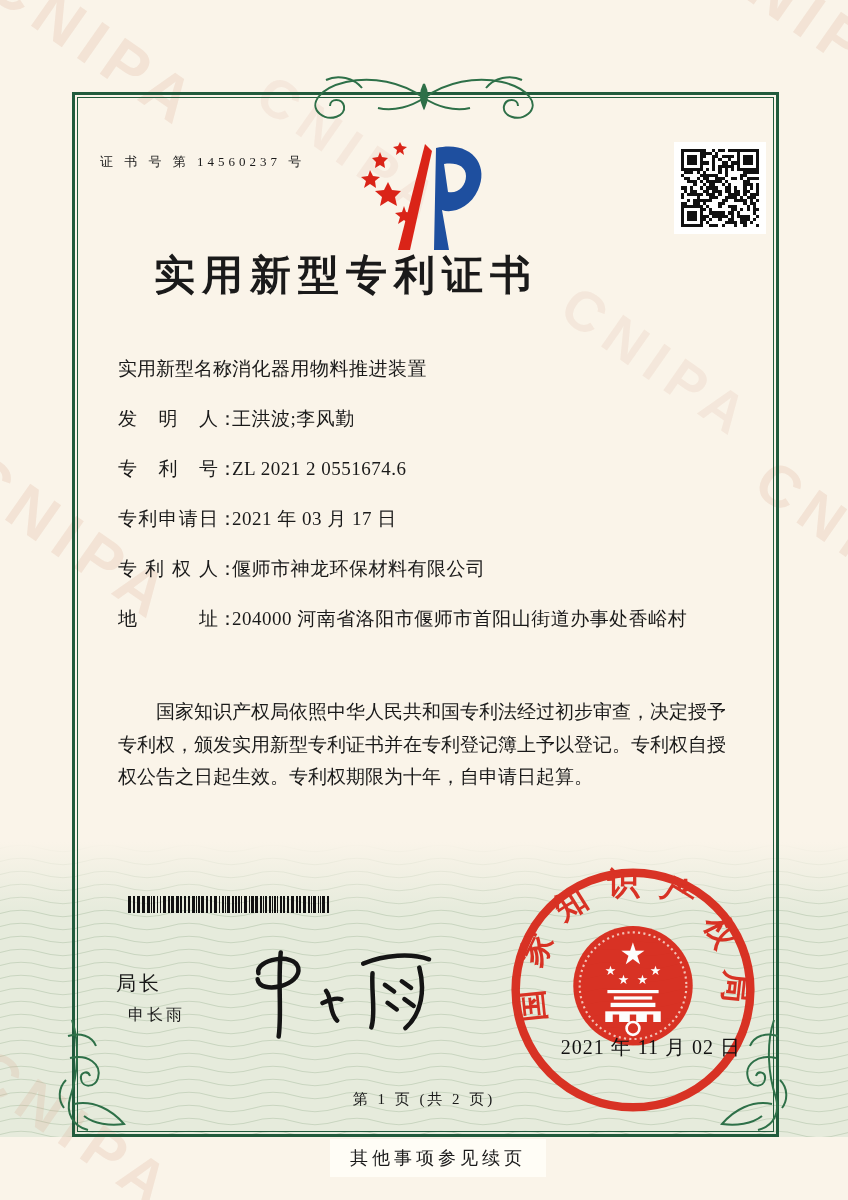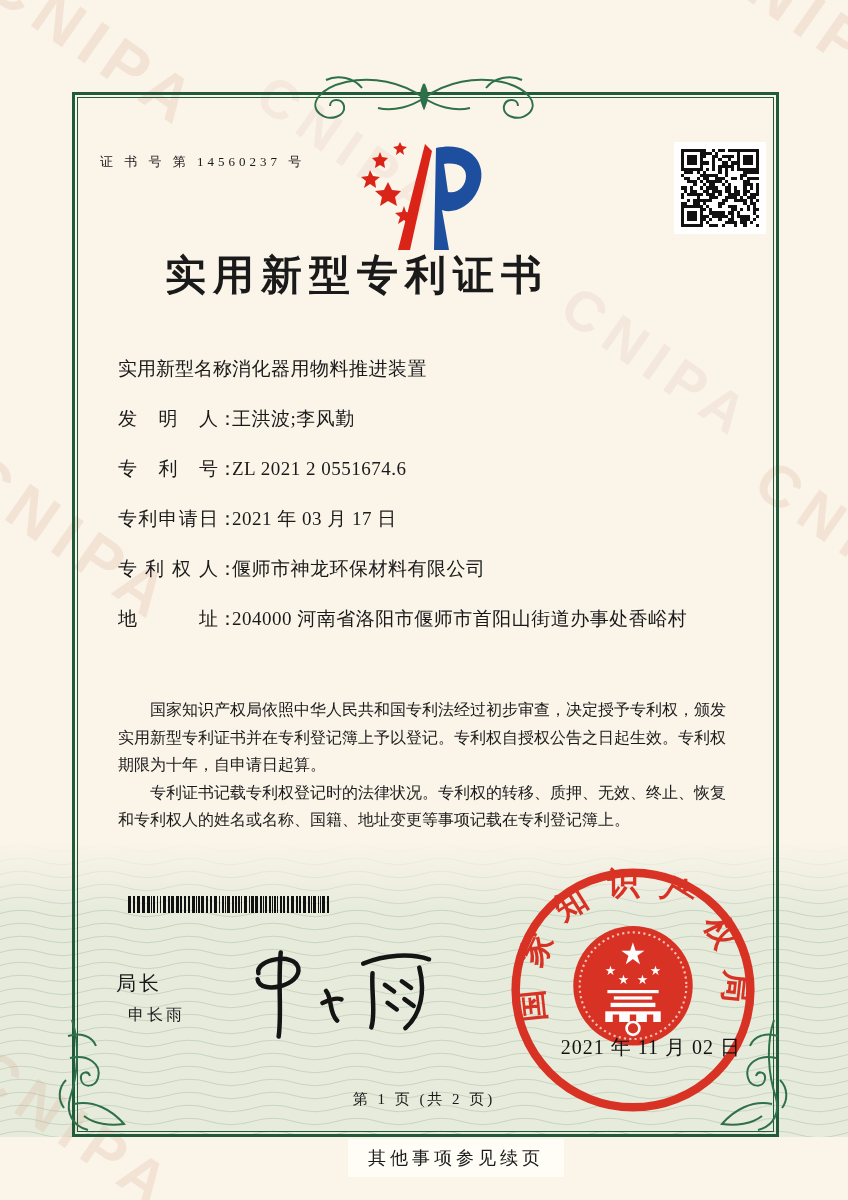--- a/index.html
+++ b/index.html
@@ -16,42 +16,42 @@
   #band-fade{left:0;top:842px;width:848px;height:70px;z-index:2;
       background:linear-gradient(#faf4e9, rgba(250,244,233,0));}
   
   #frame{left:72px;top:92px;width:701px;height:1039px;border:3px solid #215b3c;z-index:4;}
   #frame-inner{position:absolute;left:2px;top:2px;right:2px;bottom:2px;border:1px solid #215b3c;}
   
   #cert-no{left:100px;top:153px;font-size:13px;letter-spacing:4px;z-index:6;}
   #logo{left:352px;top:138px;width:140px;height:118px;z-index:6;}
   #qr-box{left:674px;top:142px;width:78px;height:78px;background:#fff;padding:7px;z-index:6;}
   #title{left:0;top:248px;width:692px;text-align:center;font-size:41px;font-weight:bold;
-         letter-spacing:7px;z-index:6;padding-left:11px;}
+         letter-spacing:7px;z-index:6;}
   
   #fields{left:118px;top:356px;width:620px;font-size:19px;z-index:6;}
   .frow{height:20px;margin-bottom:30px;white-space:nowrap;}
   .flabel{display:inline-block;width:100px;text-align:justify;text-align-last:justify;vertical-align:top;}
   .fcolon{display:inline-block;width:14px;}
   .fvalue{letter-spacing:0.5px;}
   .fpair-left{display:inline-block;width:337px;}
   
-  #paras{left:118px;top:696px;width:616px;font-size:16px;line-height:1.72;z-index:6;}
+  #paras{left:118px;top:696px;width:616px;font-size:19px;line-height:1.72;z-index:6;}
   #paras p{margin:0;text-indent:2em;}
   
   #barcode{left:128px;top:896px;width:205px;height:17px;z-index:6;}
   #sig-title{left:116px;top:970px;font-size:20px;letter-spacing:3px;z-index:6;}
   #sig-name{left:128px;top:1005px;font-size:16px;letter-spacing:3px;z-index:6;}
   #signature{left:242px;top:932px;width:220px;height:112px;z-index:7;transform:rotate(-2deg);}
   #seal{left:505px;top:862px;width:256px;height:256px;z-index:7;opacity:0.95;}
   #seal-date{left:518px;top:1034px;width:266px;text-align:center;font-size:20px;
              letter-spacing:1px;z-index:8;color:#111;}
   #page-num{left:0;top:1090px;width:848px;text-align:center;font-size:15px;
             letter-spacing:3px;z-index:6;}
-  #note-box{left:348px;top:1139px;background:#fffdf6;padding:7px 20px;font-size:18px;
+  #note-box{left:330px;top:1139px;background:#fffdf6;padding:7px 20px;font-size:18px;
             letter-spacing:4px;z-index:6;}
   
   .orn{z-index:5;}
   #orn-top{left:262px;top:64px;width:325px;height:62px;}
   #orn-bl{left:54px;top:1014px;width:92px;height:122px;}
   #orn-br{left:700px;top:1014px;width:92px;height:122px;transform:scaleX(-1);}
 </style>
 </head>
 <body>
 
@@ -486,21 +486,20 @@
   <div class="frow">
     <span class="flabel">专利权人</span><span class="fcolon">：</span><span class="fvalue">偃师市神龙环保材料有限公司</span>
   </div>
   <div class="frow">
     <span class="flabel">地址</span><span class="fcolon">：</span><span class="fvalue">204000 河南省洛阳市偃师市首阳山街道办事处香峪村</span>
   </div>
 </div>
 
 <div id="paras" class="abs">
   <p>国家知识产权局依照中华人民共和国专利法经过初步审查，决定授予专利权，颁发实用新型专利证书并在专利登记簿上予以登记。专利权自授权公告之日起生效。专利权期限为十年，自申请日起算。</p>
-  <p>专利证书记载专利权登记时的法律状况。专利权的转移、质押、无效、终止、恢复和专利权人的姓名或名称、国籍、地址变更等事项记载在专利登记簿上。</p>
 </div>
 
 <svg id="barcode" class="abs" viewBox="0 0 205 17" preserveAspectRatio="none">
     <rect x="0" y="0" width="3" height="17" fill="#111"></rect>
     <rect x="5" y="0" width="2" height="17" fill="#111"></rect>
     <rect x="9" y="0" width="3" height="17" fill="#111"></rect>
     <rect x="14" y="0" width="3" height="17" fill="#111"></rect>
     <rect x="19" y="0" width="3" height="17" fill="#111"></rect>
     <rect x="23" y="0" width="1" height="17" fill="#111"></rect>
     <rect x="25" y="0" width="2" height="17" fill="#111"></rect>

